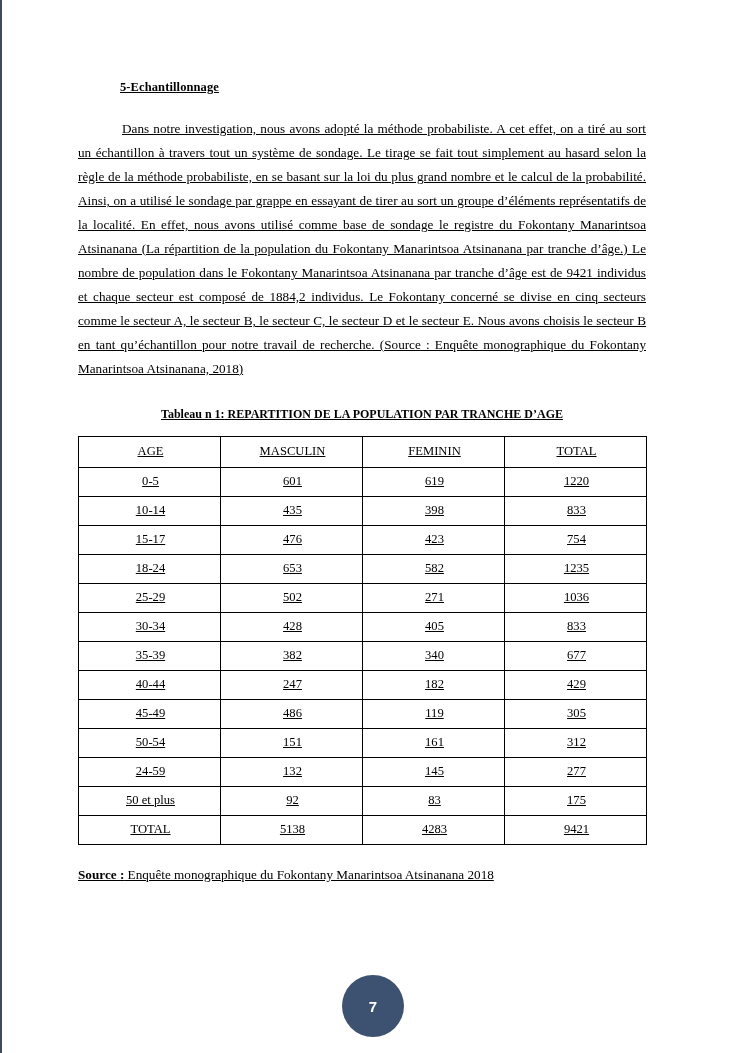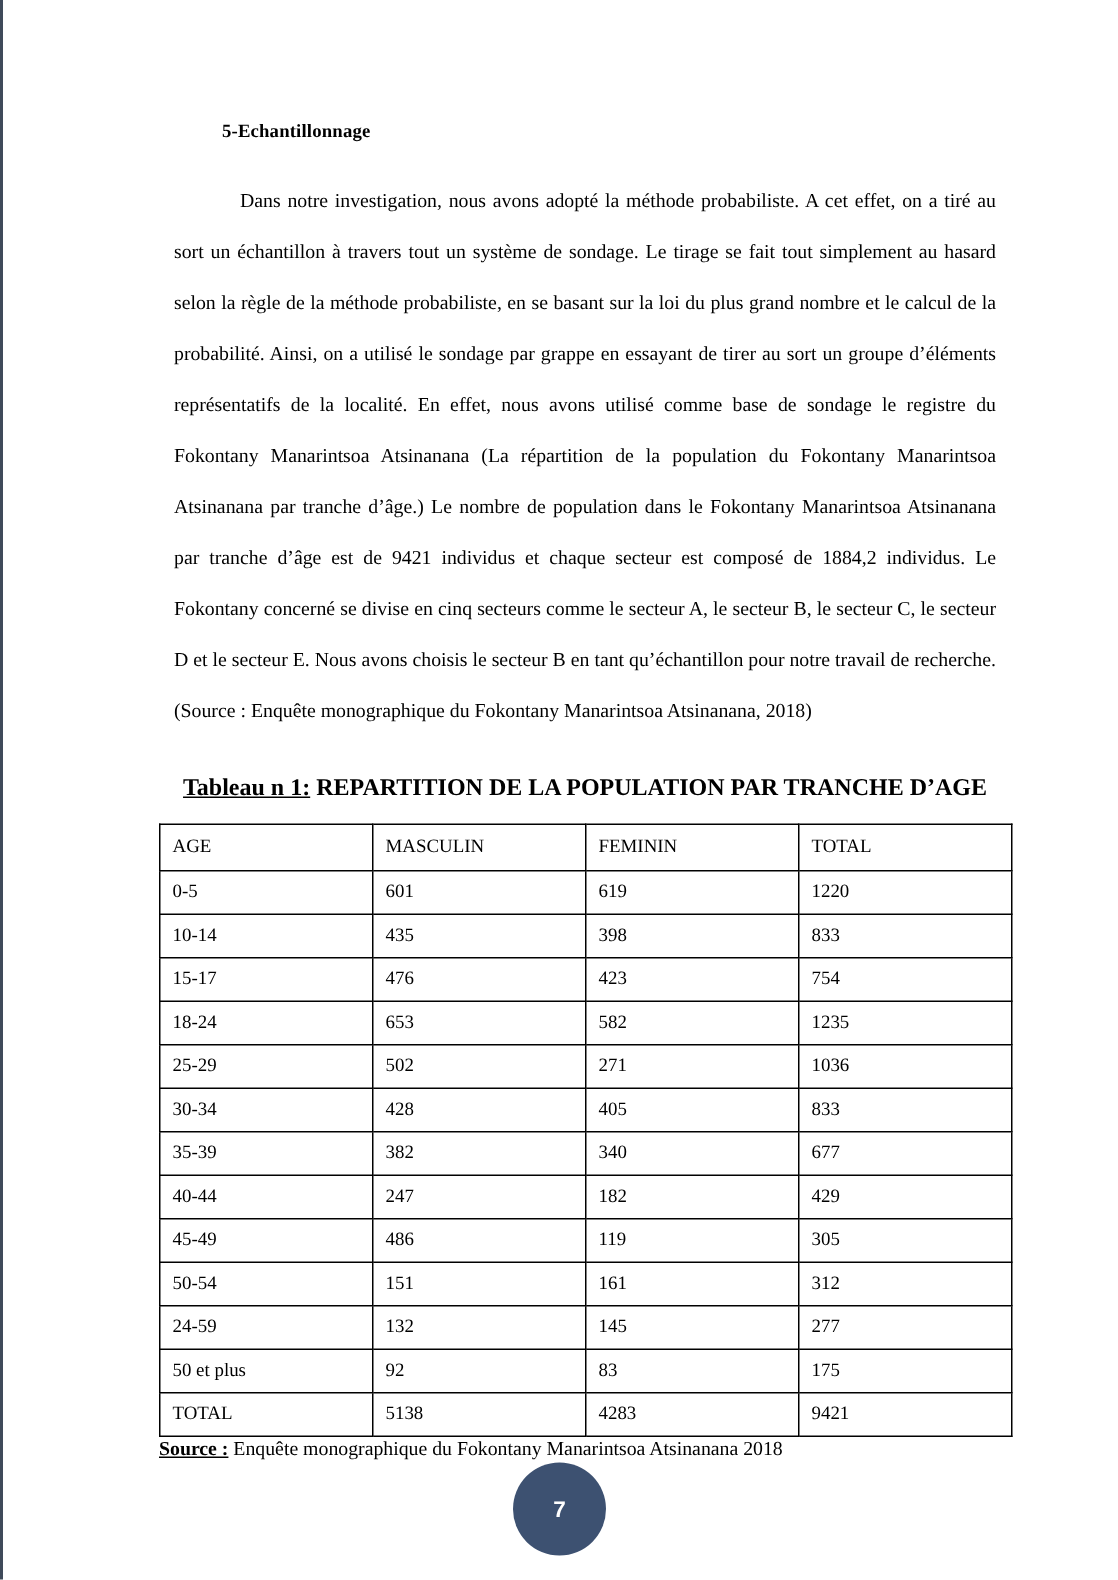--- a/index.html
+++ b/index.html
@@ -19,71 +19,73 @@
     position: absolute;
     left: 0;
     top: 0;
     width: 745px;
     height: 1053px;
     border-left: 2px solid #3f4a5a;
     box-sizing: border-box;
   }
   .content {
     position: absolute;
-    left: 104px;
+    left: 76px;
     top: 80px;
     width: 568px;
+    text-decoration: underline;
   }
   .section-heading {
     font-size: 12.5px;
     font-weight: bold;
     margin: 0 0 22px 42px;
     letter-spacing: 0.1px;
   }
   .body-text {
     font-size: 13.2px;
-    line-height: 34px;
+    line-height: 24px;
     text-align: justify;
     text-indent: 44px;
-    margin: 10px;
+    margin: 0;
     hyphens: none;
   }
   .table-caption {
     margin: 26px 0 14px 0;
     text-align: center;
-    font-size: 16px;
+    font-size: 12px;
     font-weight: bold;
   }
   .table-caption .caption-label {
     text-decoration: underline;
   }
   table.data-table {
     border-collapse: collapse;
     width: 568px;
     table-layout: fixed;
     margin: 0;
   }
   table.data-table td, table.data-table th {
     border: 1px solid #000000;
     font-size: 12.6px;
     font-weight: normal;
-    text-align: left;
+    text-align: center;
     padding: 5px 6px 6px 8px;
     height: 17px;
     vertical-align: middle;
   }
   table.data-table thead td {
     padding-top: 6px;
     padding-bottom: 7px;
   }
   table.data-table col.c0 { width: 142px; }
   table.data-table col.c1 { width: 142px; }
   table.data-table col.c2 { width: 142px; }
   table.data-table col.c3 { width: 142px; }
   .source-line {
+    margin-top: 22px;
     font-size: 13.2px;
   }
   .source-line .source-label {
     font-weight: bold;
     text-decoration: underline;
   }
   .page-number-badge {
     position: absolute;
     left: 340px;
     top: 975px;

